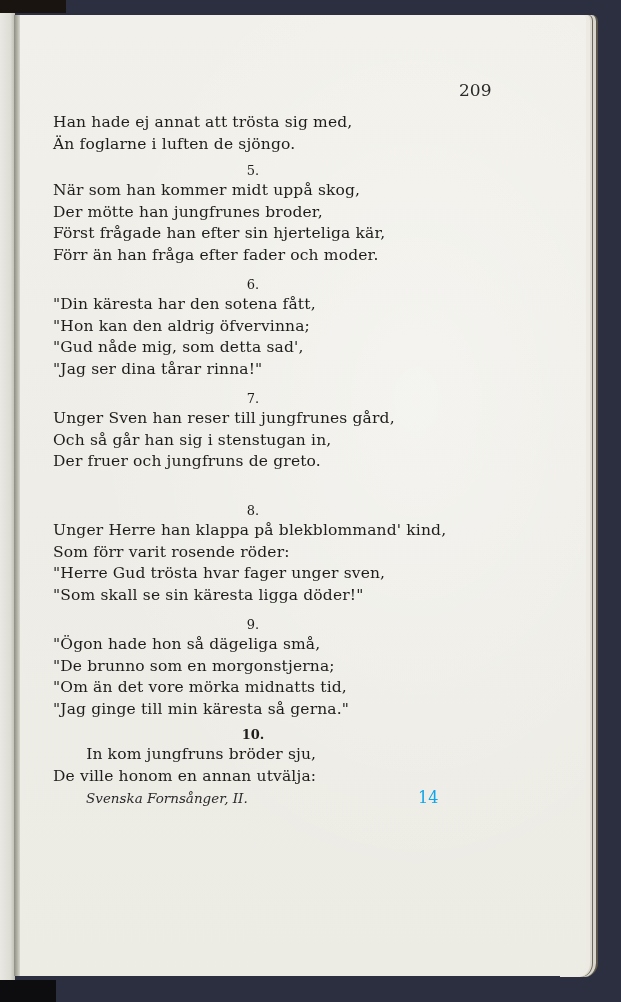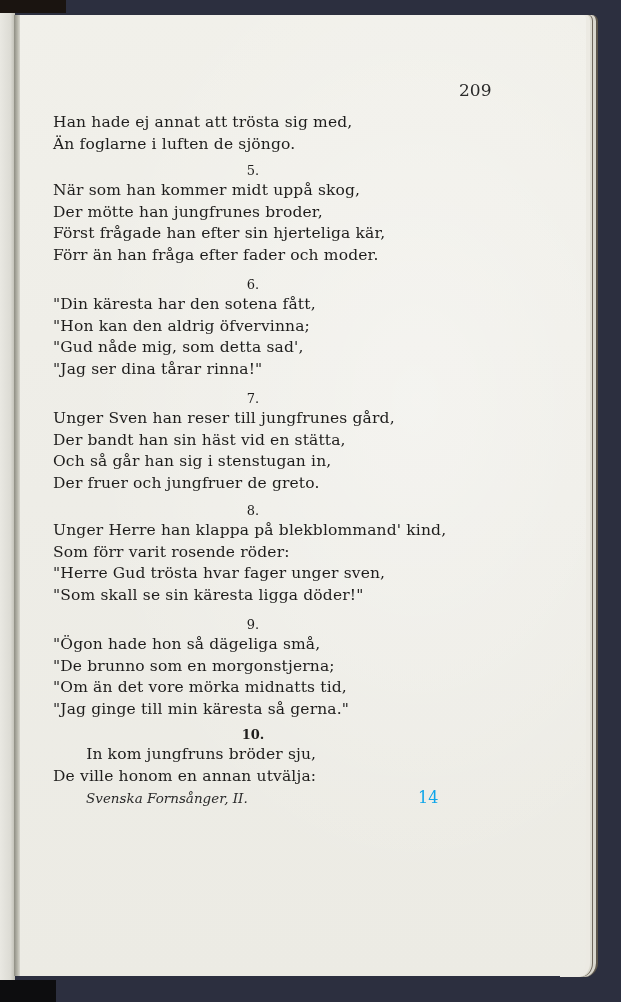--- a/index.html
+++ b/index.html
@@ -88,23 +88,22 @@
       <div class="line">"Hon kan den aldrig öfvervinna;</div>
       <div class="line">"Gud nåde mig, som detta sad',</div>
       <div class="line">"Jag ser dina tårar rinna!"</div>
     </div>
   </div>
 
   <div class="stanza" style="top:391px;">
     <div class="stanza-number" style="top:0;">7.</div>
     <div style="position:absolute;top:17px;">
       <div class="line">Unger Sven han reser till jungfrunes gård,</div>
-      <div class="line">Der bandt han sin häst vid en stätta,</div>
       <div class="line">Och så går han sig i stenstugan in,</div>
-      <div class="line">Der fruer och jungfruer de greto.</div>
+      <div class="line">Der fruer och jungfruns de greto.</div>
     </div>
   </div>
 
   <div class="stanza" style="top:503px;">
     <div class="stanza-number" style="top:0;">8.</div>
     <div style="position:absolute;top:17px;">
       <div class="line">Unger Herre han klappa på blekblommand' kind,</div>
       <div class="line">Som förr varit rosende röder:</div>
       <div class="line">"Herre Gud trösta hvar fager unger sven,</div>
       <div class="line">"Som skall se sin käresta ligga döder!"</div>

